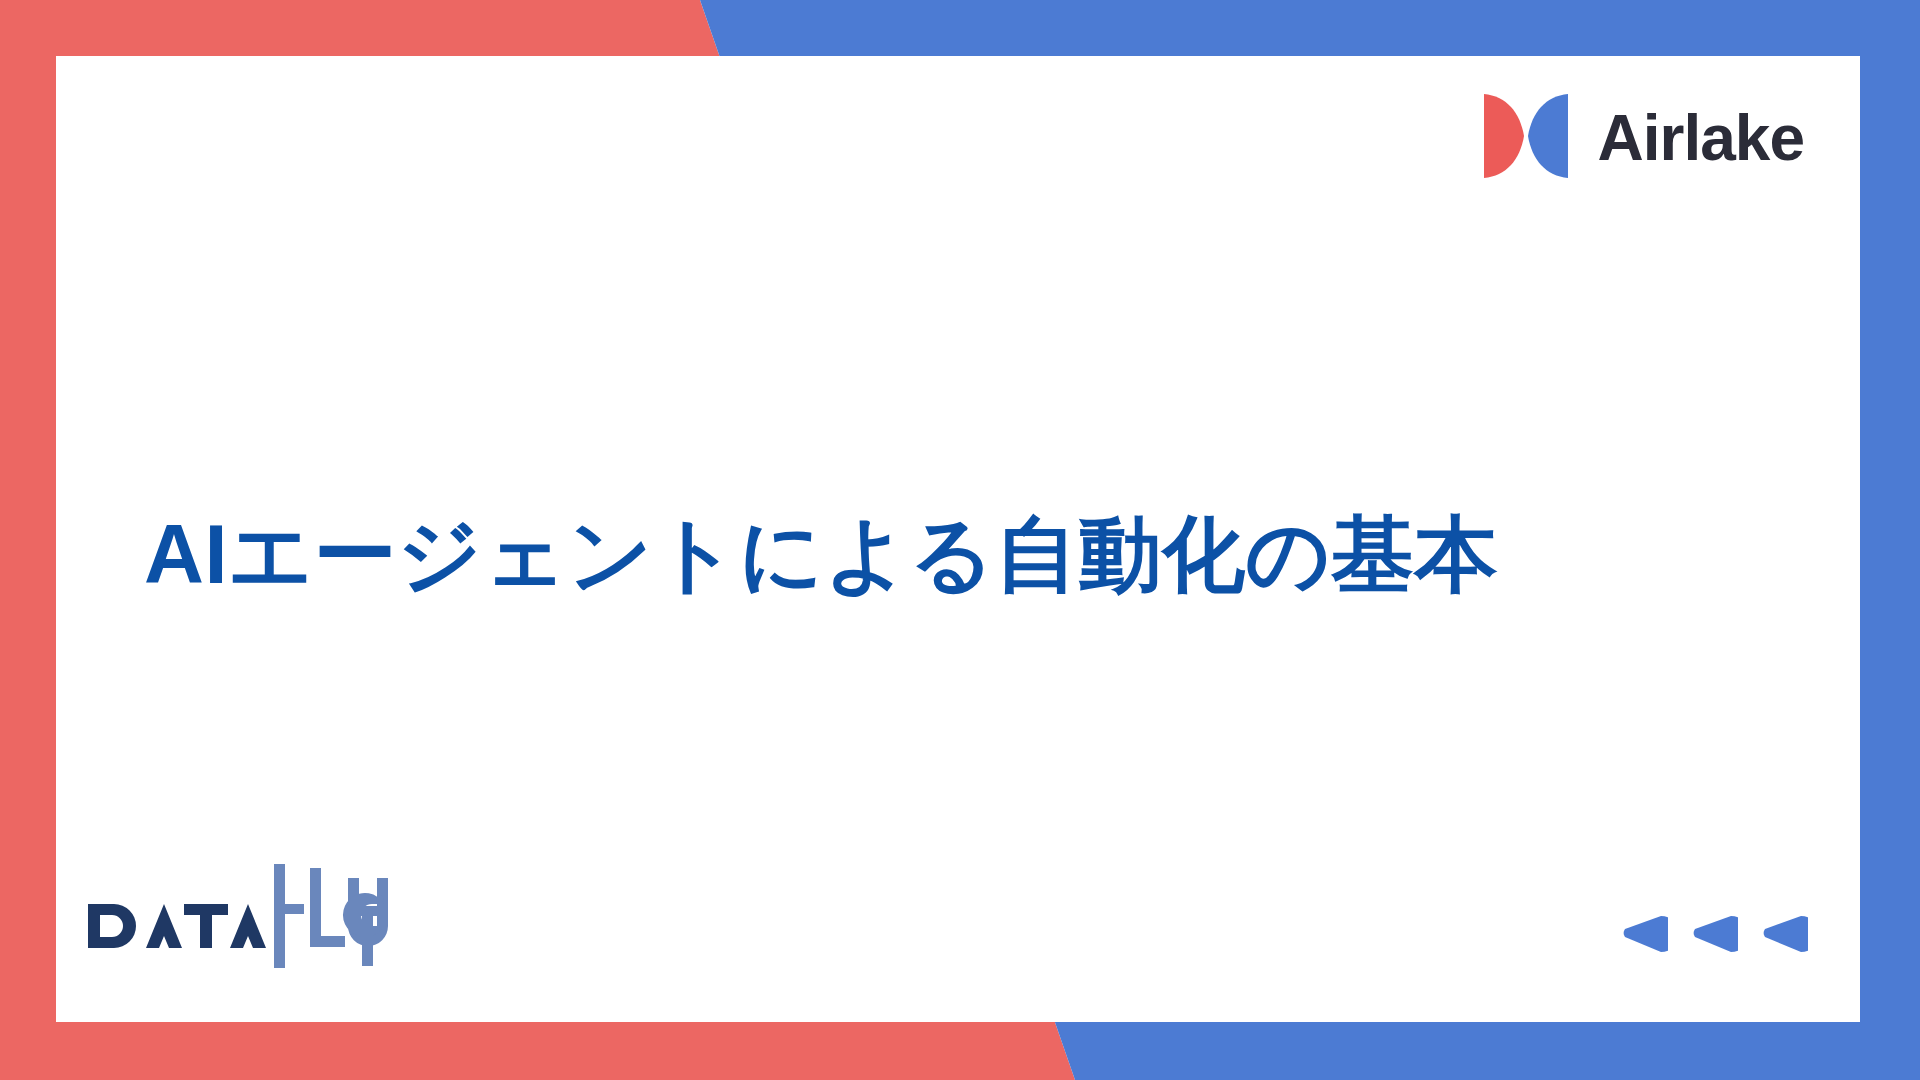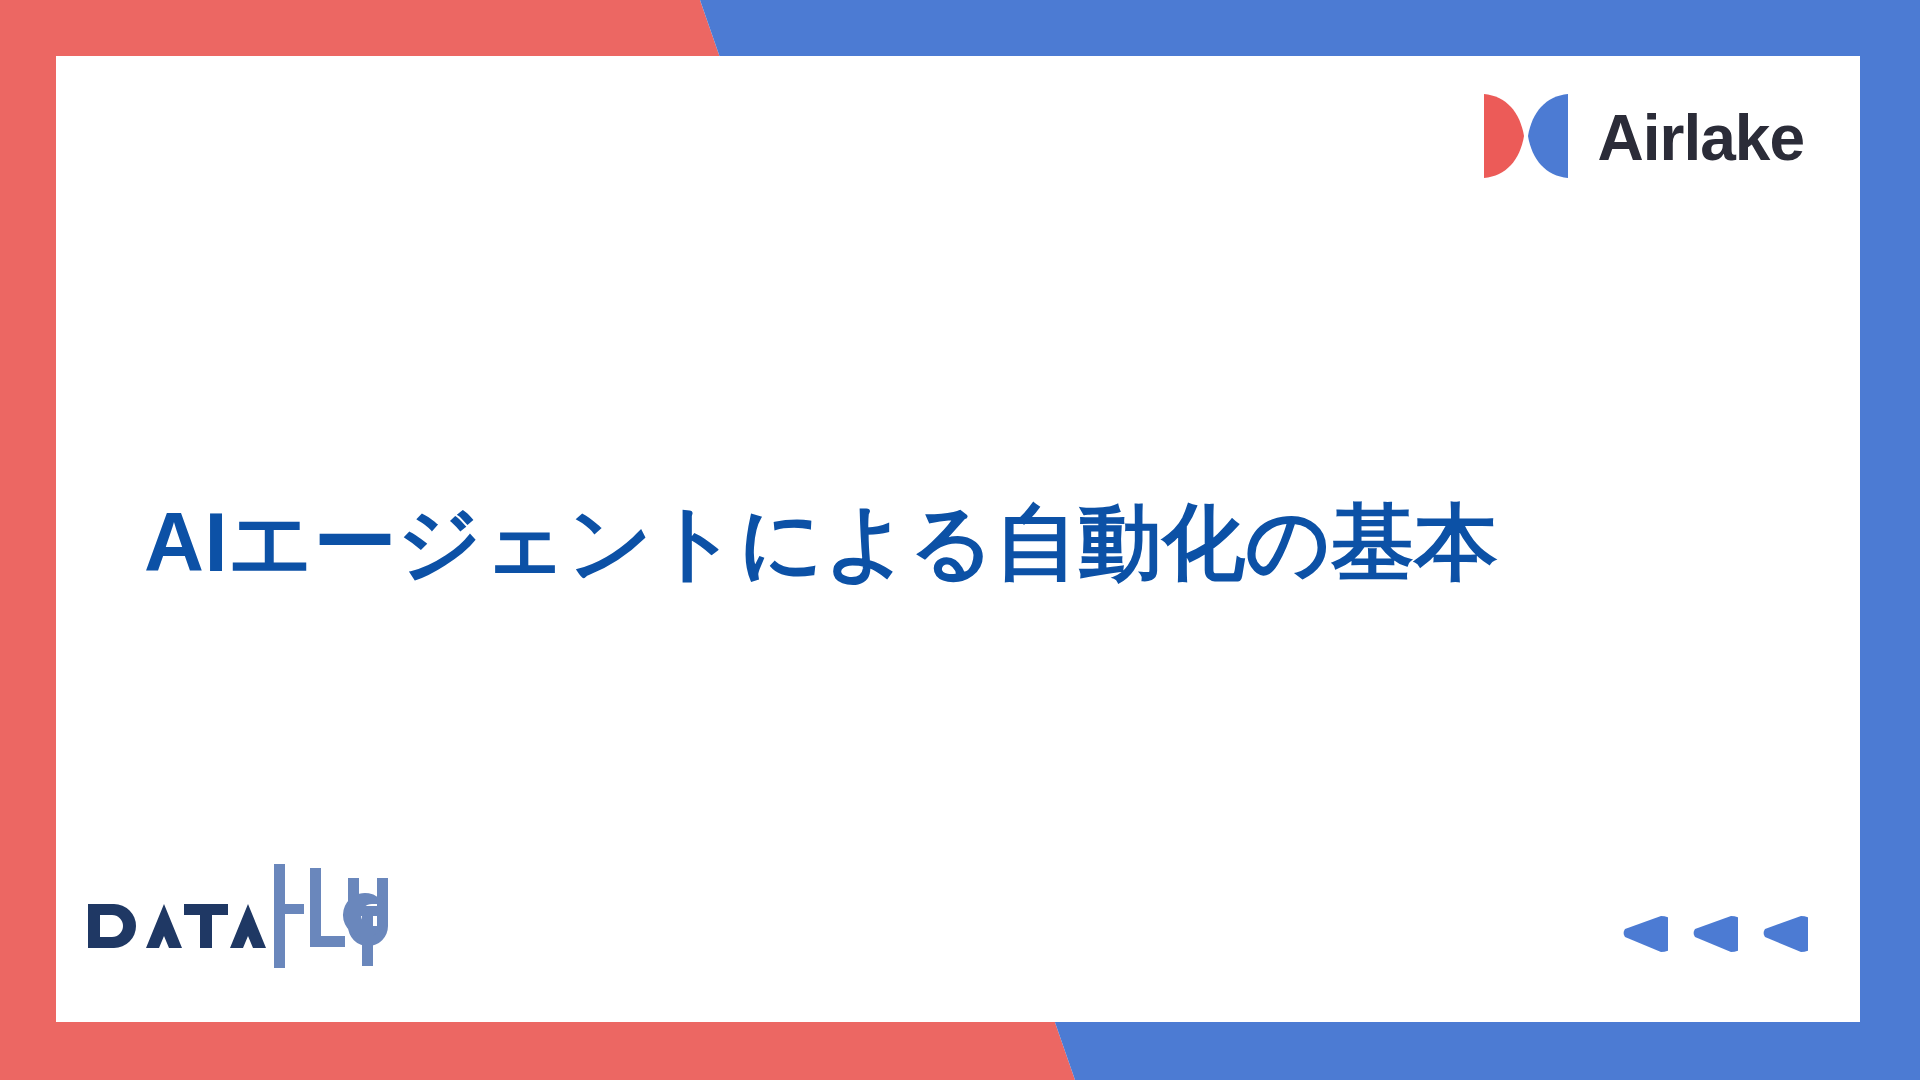--- a/index.html
+++ b/index.html
@@ -61,21 +61,21 @@
     letter-spacing: -1px;
     color: #2B2C38;
     line-height: 1;
     white-space: nowrap;
   }
 
   
   .title {
     position: absolute;
     left: 88px;
-    top: 4px;
+    top: 16px;
     right: 60px;
     height: 100%;
     display: flex;
     align-items: center;
   }
   .title-text {
     font-size: 83px;
     font-weight: 700;
     color: #0C51A6;
     letter-spacing: 0.5px;

